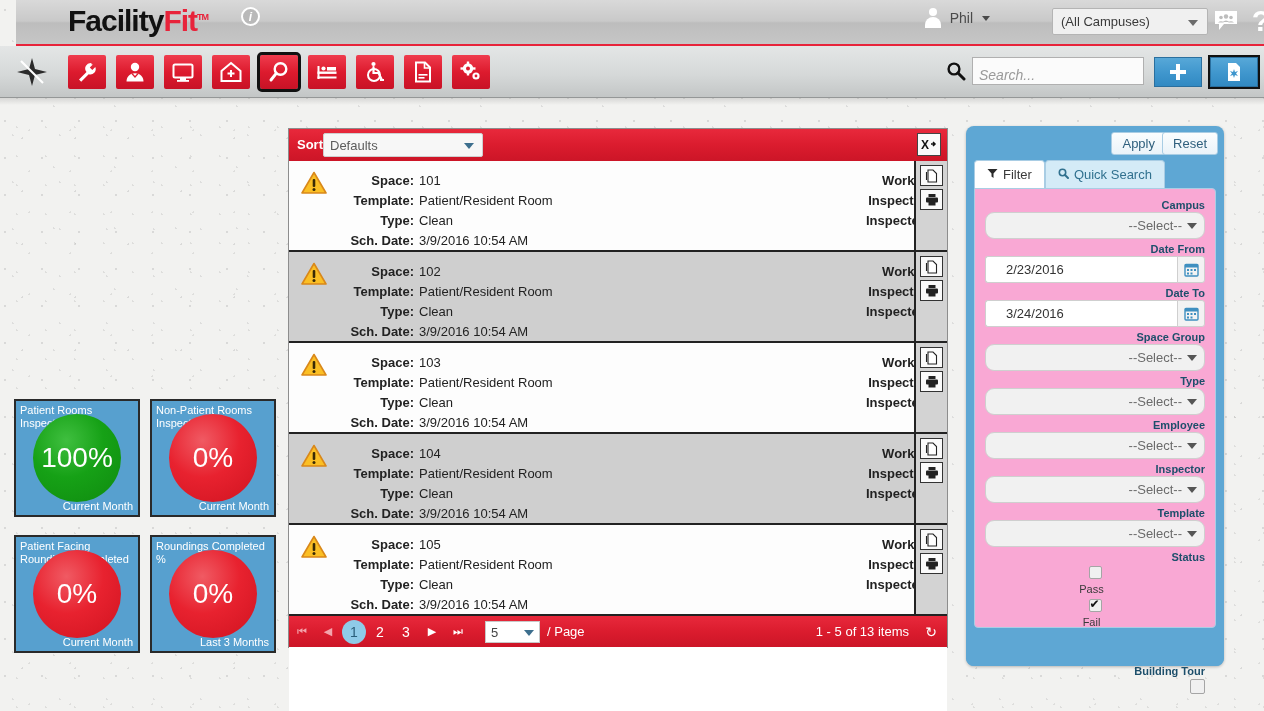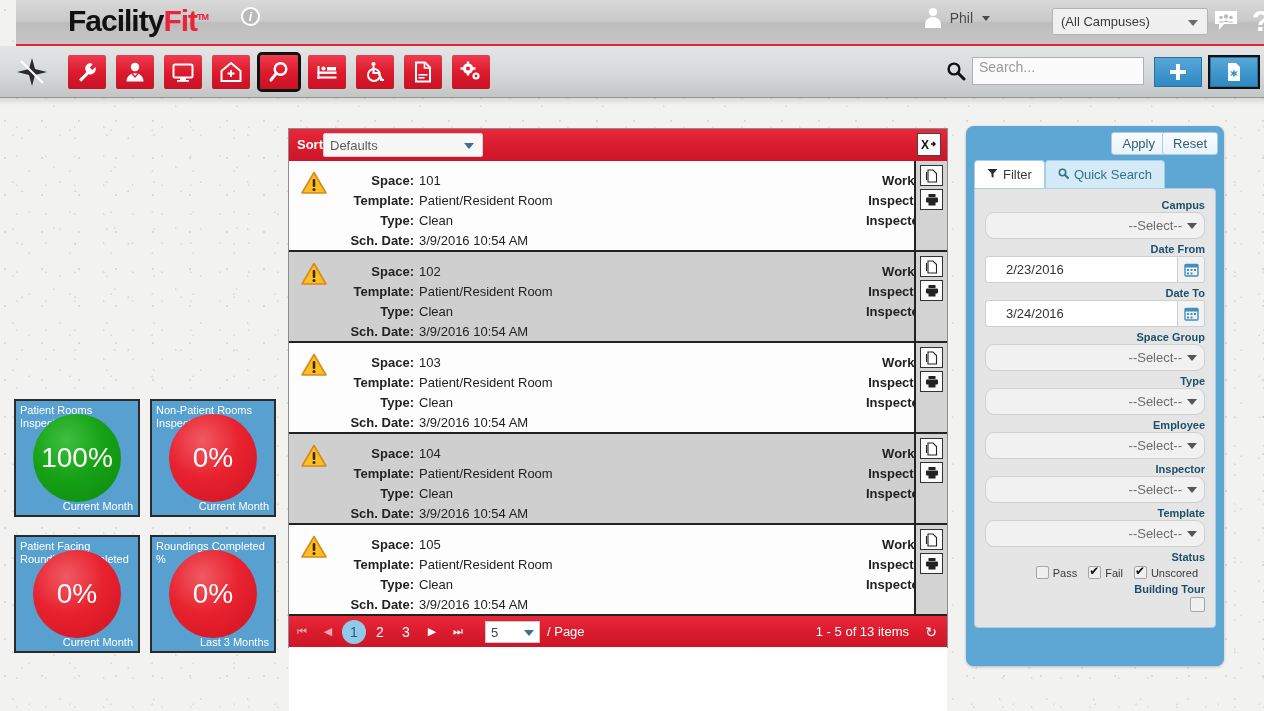--- a/index.html
+++ b/index.html
@@ -83,21 +83,21 @@
     position: absolute; top: 9px; width: 38px; height: 34px;
     background: linear-gradient(to bottom, #ef3c4e 0%, #dd1b2e 50%, #c81226 100%);
     border-radius: 2px; display: flex; align-items: center; justify-content: center;
     cursor: pointer;
   }
   .tool-btn.sel { outline: 3px solid #111; }
   #searchWrap { position: absolute; right: 120px; top: 11px; display: flex; align-items: center; }
   #searchIcon { width: 20px; height: 20px; margin-right: 6px; }
   #searchInput {
     width: 172px; height: 28px; background: #fbfbfb; border: 1px solid #b0b0b0;
-    font-size: 14px; color: #9a9a9a; padding: 0 6px; line-height: 19px;
+    font-size: 14px; color: #9a9a9a; padding: 8px 6px; line-height: 19px; font-style: italic;
   }
   .blue-btn {
     position: absolute; top: 11px; height: 30px; width: 48px;
     background: linear-gradient(to bottom, #57a8d8 0%, #3f96cd 55%, #3189c2 100%);
     border: 1px solid #2a6f9e; display:flex;align-items:center;justify-content:center;cursor:pointer;
   }
   #addBtn { right: 62px; }
   #docBtn { right: 6px; outline: 2px solid #111; }
 
   
@@ -214,21 +214,21 @@
   #tabsRow { position: absolute; left: 8px; top: 34px; display: flex; align-items: flex-end; }
   .ftab {
     height: 28px; padding: 0 12px; font-size: 13px; color: #31718f;
     display: flex; align-items: center; gap: 5px;
     border: 1px solid #a9cde4; border-bottom: none; border-radius: 4px 4px 0 0;
     background: #d4ebf7; cursor: pointer;
   }
   .ftab.active { background: #fff; color: #3a3a3a; }
   #filterBody {
     position: absolute; left: 8px; top: 62px; width: 242px; height: 440px;
-    background: #e5e5e5; border: 1px solid #a9cde4; border-radius: 0 4px 4px 4px;
+    background: #f9a8d4; border: 1px solid #a9cde4; border-radius: 0 4px 4px 4px;
     padding: 6px 10px;
   }
   .f-label {
     text-align: right; font-size: 11px; font-weight: bold; color: #1d4f6b; margin-top: 4px;
   }
   .f-select {
     position: relative; width: 100%; height: 27px; background: #f1f1f1;
     border: 1px solid #cfcfcf; border-radius: 9px; margin-top: 1px;
     font-size: 13px; color: #6b6b6b; text-align: right; padding: 4px 22px 4px 6px; line-height: 18px;
   }
@@ -236,21 +236,21 @@
     border-left:5px solid transparent;border-right:5px solid transparent;border-top:6px solid #555;}
   .f-date-wrap { position: relative; width: 100%; height: 27px; margin-top: 1px; display: flex; }
   .f-date {
     flex: 1; background: #fff; border: 1px solid #cfcfcf; border-right: none; border-radius: 3px 0 0 3px;
     font-size: 13px; color: #333; padding: 4px 20px; line-height: 18px;
   }
   .f-cal-btn {
     width: 28px; background: #f3f3f3; border: 1px solid #cfcfcf; border-radius: 0 3px 3px 0;
     display: flex; align-items: center; justify-content: center; cursor: pointer;
   }
-  #statusRow { display: flex; justify-content: flex-end; align-items: center; gap: 4px; margin-top: 3px; }
+  #statusRow { display: flex; justify-content: flex-end; align-items: center; gap: 4px; margin-top: 3px; flex-direction: column; }
   .chk {
     width: 13px; height: 13px; border: 1px solid #a5a5a5; background: #f0f0f0; border-radius: 2px;
     position: relative; cursor: pointer;
   }
   .chk.on::after {
     content: '\2714'; position: absolute; left: 0px; top: -3px; font-size: 12px; color: #111;
   }
   .chk-lbl { font-size: 11px; color: #3a3a3a; margin-right: 7px; }
   #btRow { display: flex; justify-content: flex-end; margin-top: 2px; }
   .chk-lg { width: 15px; height: 15px; }

